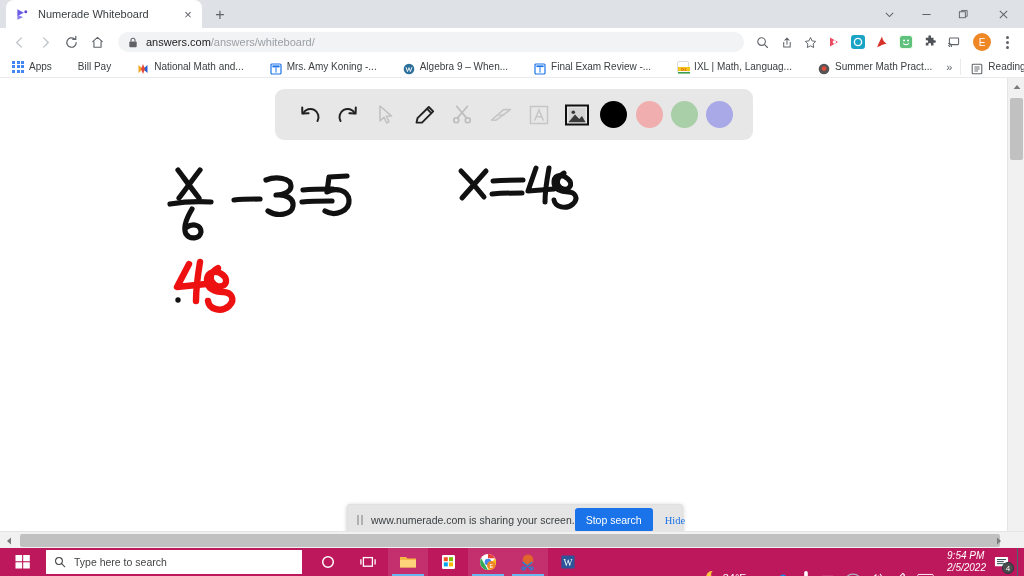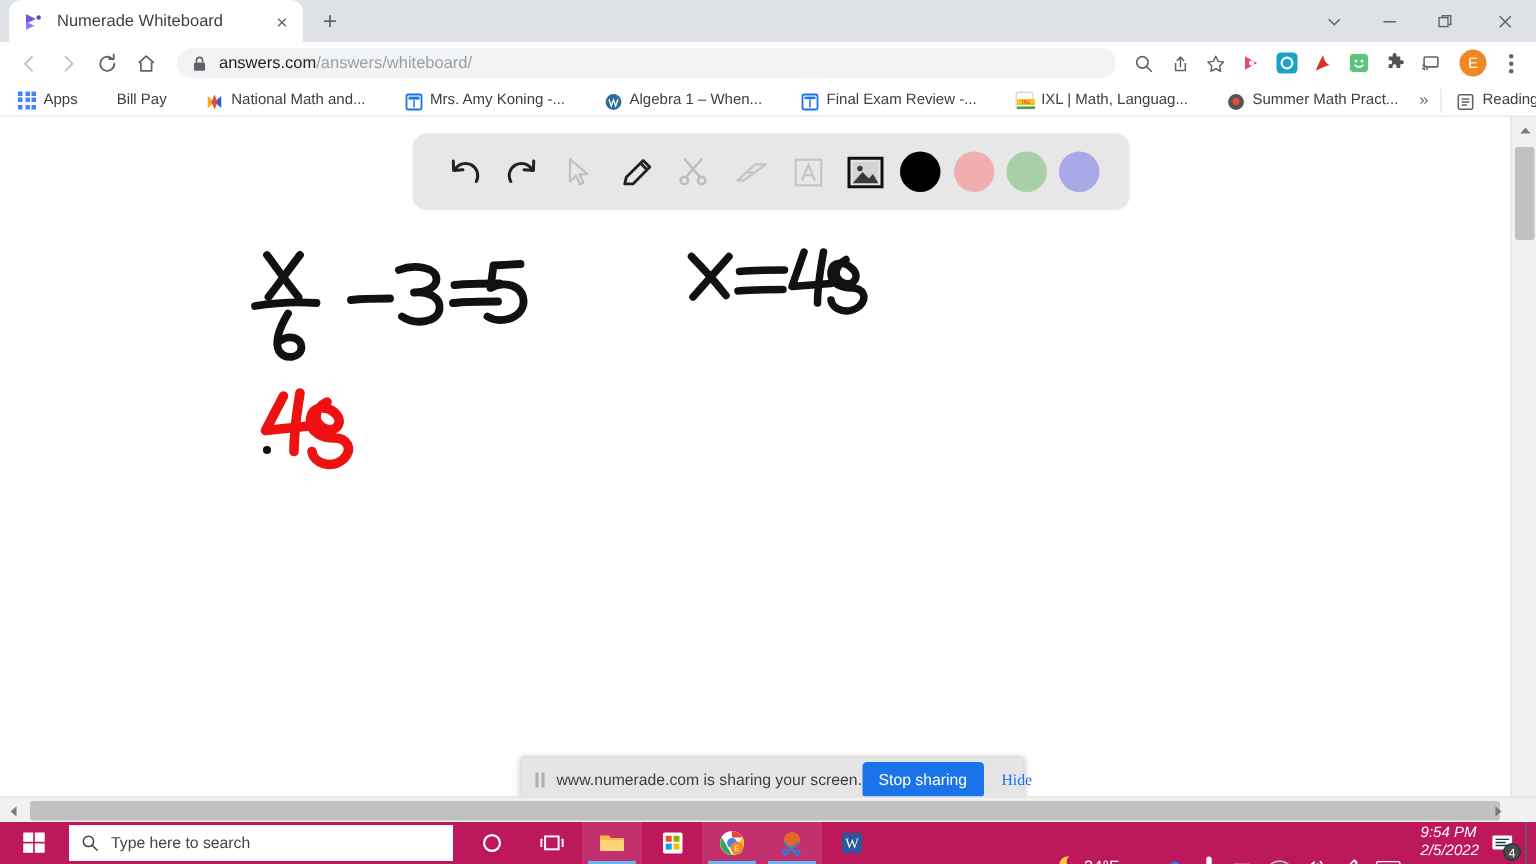--- a/index.html
+++ b/index.html
@@ -399,21 +399,21 @@
       </span>
       <span class="bm-label">Mrs. Amy Koning -...</span>
     </div>
     <div class="bm" style="margin-left:14px">
       <span class="bm-ico" style="background:transparent">
         <svg width="12" height="12" viewBox="0 0 12 12">
             <circle cx="6" cy="6" r="5.3" fill="#2b6f9b"></circle>
             <path d="M3 4.2 L4.5 8.6 L6 4.6 L7.4 8.6 L9 4.2" stroke="#ffffff" stroke-width="0.9" fill="none"></path>
           </svg>
       </span>
-      <span class="bm-label">Algebra 1 – When...</span>
+      <span class="bm-label">Algebra 9 – When...</span>
     </div>
     <div class="bm" style="margin-left:14px">
       <span class="bm-ico" style="background:transparent">
         <svg width="12" height="12" viewBox="0 0 12 12">
             <rect x="1" y="1" width="10" height="10" rx="1" stroke="#1a73e8" stroke-width="1.2" fill="#ffffff"></rect>
             <rect x="2.4" y="2.4" width="7.2" height="1.7" fill="#1a73e8"></rect>
             <path d="M6 4.3 V9.6" stroke="#1a73e8" stroke-width="1"></path>
           </svg>
       </span>
       <span class="bm-label">Final Exam Review -...</span>
@@ -554,21 +554,21 @@
 
         <circle cx="178" cy="222" r="2.7" fill="#111111"></circle>
       </svg>
 
       <div class="sharebar">
         <span class="pausebars">
             <i></i>
             <i></i>
           </span>
         <span class="share-text">www.numerade.com is sharing your screen.</span>
-        <button class="stopbtn">Stop sharing</button>
+        <button class="stopbtn">Stop search</button>
         <span class="hidebtn">Hide</span>
       </div>
     </div>
   </div>
 
   <div class="vscroll">
     <div class="arrow">
       <svg width="8" height="6" viewBox="0 0 8 6">
           <path d="M4 1 L7.4 5 L0.6 5 Z" fill="#7a7a7a"></path>
         </svg>

